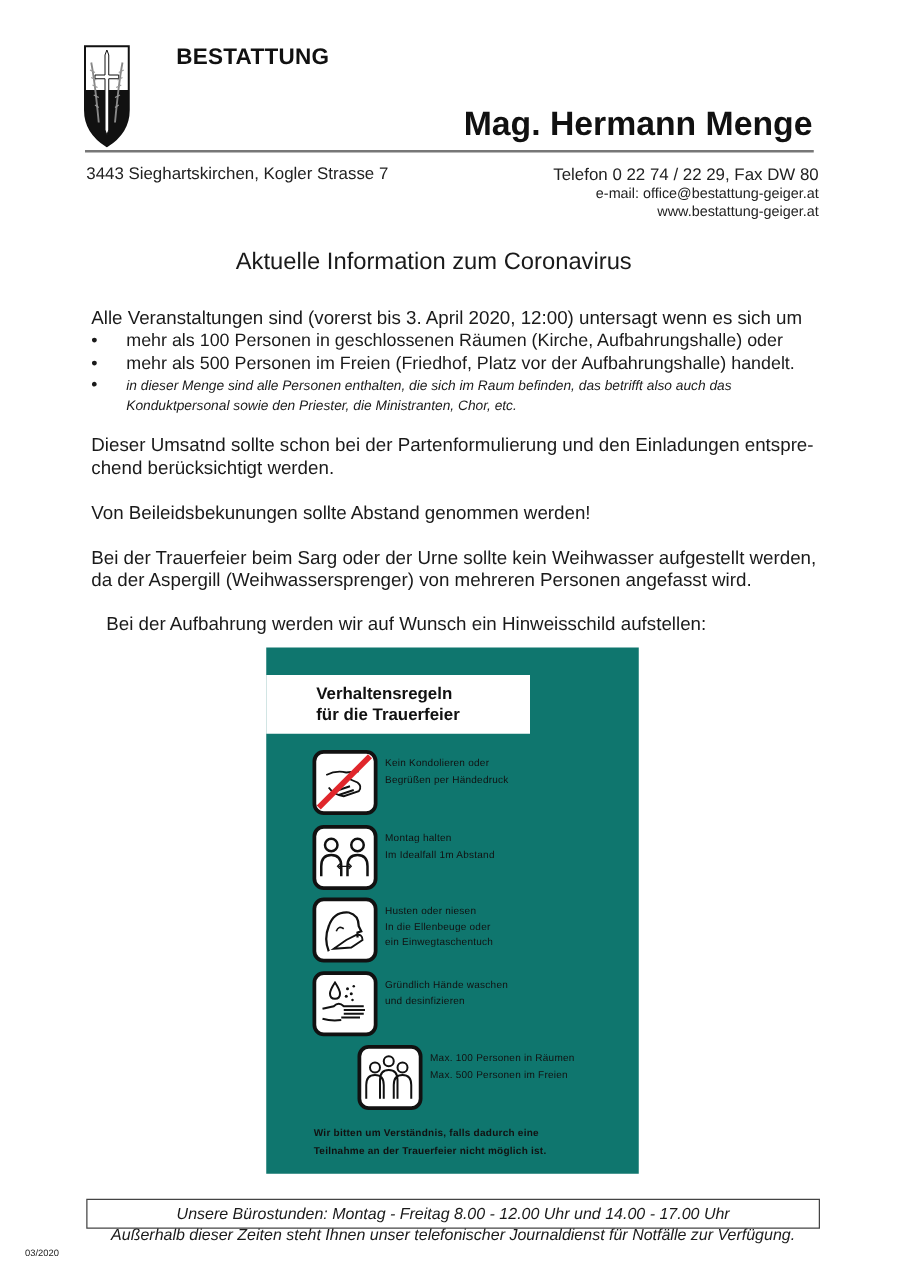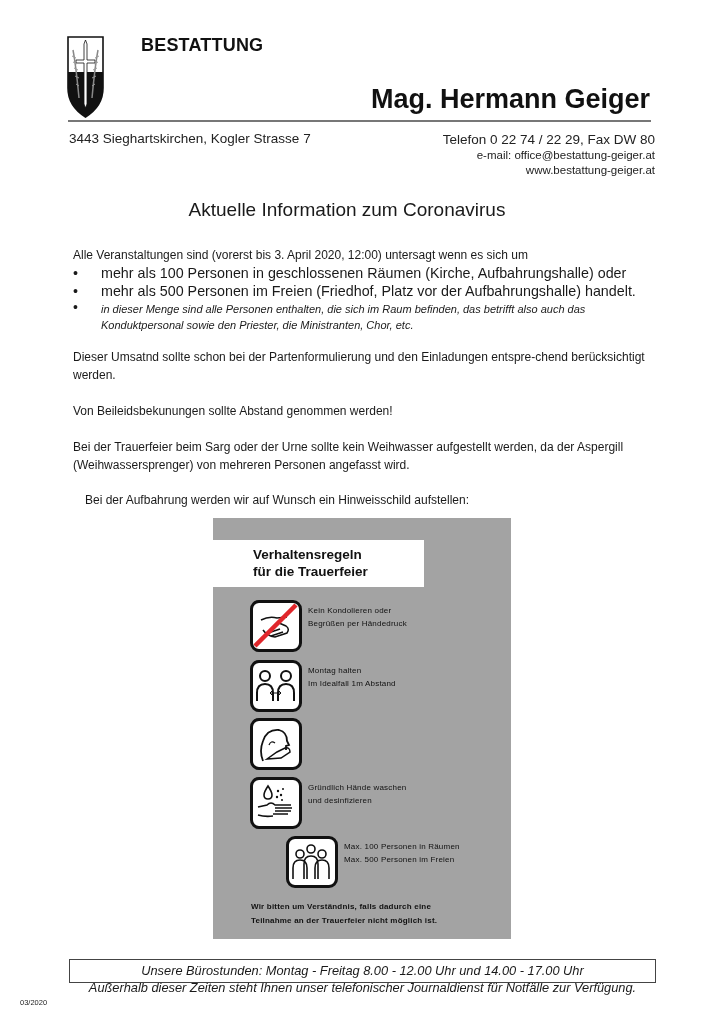--- a/index.html
+++ b/index.html
@@ -11,33 +11,33 @@
   .brand-big { position: absolute; right: 74px; top: 84px; font-size: 27px; font-weight: bold; color: #111; white-space: nowrap; }
   .header-rule { position: absolute; left: 68px; top: 120px; width: 583px; height: 2px; background: #777; }
 
   .address { position: absolute; left: 69px; top: 131px; font-size: 13.5px; color: #222; }
   .contact { position: absolute; right: 69px; top: 132px; text-align: right; color: #222; }
   .contact .phone { font-size: 13.5px; line-height: 16px; }
   .contact .small { font-size: 11.5px; line-height: 15px; }
 
   .doc-title { position: absolute; left: 0; width: 694px; top: 199px; text-align: center; font-size: 19px; color: #1a1a1a; }
 
-  .body-text { position: absolute; left: 73px; width: 590px; font-size: 12px; line-height: 18px; color: #1a1a1a; }
+  .body-text { position: absolute; left: 73px; width: 590px; font-size: 15px; line-height: 18px; color: #1a1a1a; }
   .intro { top: 246px; }
   .bullets { position: absolute; left: 73px; top: 264px; width: 590px; list-style: none; }
   .bullets li { position: relative; padding-left: 28px; font-size: 14.3px; line-height: 18px; }
   .bullets li .dot { position: absolute; left: 0; top: 0; }
   .bullets li.note { font-size: 11px; line-height: 16px; font-style: italic; padding-top: 1px; }
   .bullets li.note .dot { font-style: normal; font-size: 14px; top: -1px; }
   .p1 { top: 348px; }
   .p2 { top: 402px; }
   .p3 { top: 438px; }
   .p4 { top: 491px; margin-left: 12px; }
 
-  .poster { position: absolute; left: 213px; top: 518px; width: 298px; height: 421px; background: #a3a3a3; }
+  .poster { position: absolute; left: 213px; top: 518px; width: 298px; height: 421px; background: #0f766e; }
   .poster-title { position: absolute; left: 0; top: 22px; width: 211px; height: 47px; background: #ffffff; padding: 6px 0 0 40px; font-size: 13.5px; font-weight: bold; line-height: 17px; color: #111; }
   .rule-row { position: absolute; left: 37px; width: 255px; height: 52px; }
   .rule-icon { position: absolute; left: 0; top: 0; width: 52px; height: 52px; background: #fff; border: 3.5px solid #111; border-radius: 9px; overflow: hidden; }
   .rule-icon svg { position: absolute; left: 0; top: 0; width: 45px; height: 45px; }
   .rule-text { position: absolute; left: 58px; top: 5px; font-size: 8px; font-weight: normal; line-height: 12.5px; color: #111; letter-spacing: 0.2px; }
   .poster-footer { position: absolute; left: 38px; top: 382px; font-size: 8px; font-weight: bold; line-height: 14px; color: #111; letter-spacing: 0.2px; }
 
   .hours-box { position: absolute; left: 69px; top: 959px; width: 587px; height: 24px; border: 1.5px solid #444; text-align: center; font-style: italic; font-size: 12.8px; line-height: 17px; padding-top: 2px; color: #1a1a1a; }
   .doc-date { position: absolute; left: 20px; top: 998px; font-size: 7.5px; color: #222; }
 </style>
@@ -51,21 +51,21 @@
   <path d="M1 1 H36 V52 Q36 70 18.5 81 Q1 70 1 52 Z" fill="#ffffff" stroke="#111" stroke-width="1.6"></path>
   <path d="M1 36 H36 V52 Q36 70 18.5 81 Q1 70 1 52 Z" fill="#111"></path>
   <path d="M17 8 L18.5 4 L20 8 L20 24 L28 24 L28 27 L20 27 L20 68 L18.5 72 L17 68 L17 27 L9 27 L9 24 L17 24 Z" fill="#fff" stroke="#111" stroke-width="0.8"></path>
   <path d="M6 14 Q9 30 12 62" stroke="#888" stroke-width="1.5" fill="none"></path>
   <path d="M31 14 Q28 30 25 62" stroke="#888" stroke-width="1.5" fill="none"></path>
   <path d="M5 20 L9 22 M6 26 L10 28 M7 32 L11 34 M8 40 L12 42 M9 48 L12 50" stroke="#999" stroke-width="1" fill="none"></path>
   <path d="M32 20 L28 22 M31 26 L27 28 M30 32 L26 34 M29 40 L25 42 M28 48 L25 50" stroke="#999" stroke-width="1" fill="none"></path>
 </svg>
 
 <div class="brand-small">BESTATTUNG</div>
-<div class="brand-big">Mag. Hermann Geiger</div>
+<div class="brand-big">Mag. Hermann Menge</div>
 <div class="header-rule"></div>
 
 <div class="address">3443 Sieghartskirchen, Kogler Strasse 7</div>
 <div class="contact">
   <div class="phone">Telefon 0 22 74 / 22 29, Fax DW 80</div>
   <div class="small">e-mail: office@bestattung-geiger.at</div>
   <div class="small">www.bestattung-geiger.at</div>
 </div>
 
 <div class="doc-title">Aktuelle Information zum Coronavirus</div>
@@ -117,20 +117,25 @@
   </div>
 
   <div class="rule-row" style="top:200px;">
     <div class="rule-icon">
       <svg viewBox="0 0 45 45">
         <path d="M10 40 Q6 30 10 20 Q14 8 26 9 Q34 11 34 20 L36 24 L33 25 L33 29" stroke="#111" stroke-width="1.8" fill="none"></path>
         <path d="M14 38 L24 31 L32 27 Q37 26 37 31 L28 37 Z" stroke="#111" stroke-width="1.5" fill="none"></path>
         <path d="M16 24 Q18 19 22 22" stroke="#111" stroke-width="1.3" fill="none"></path>
       </svg>
     </div>
+    <div class="rule-text">
+      <div>Husten oder niesen</div>
+      <div>In die Ellenbeuge oder</div>
+      <div>ein Einwegtaschentuch</div>
+    </div>
   </div>
 
   <div class="rule-row" style="top:259px;">
     <div class="rule-icon">
       <svg viewBox="0 0 45 45">
         <path d="M15 6 Q11 12 11 15 Q11 19 15 19 Q19 19 19 15 Q19 12 15 6 Z" stroke="#111" stroke-width="1.6" fill="none"></path>
         <circle cx="25" cy="11" r="1.2" fill="#111"></circle>
           <circle cx="28" cy="15" r="1.2" fill="#111"></circle>
           <circle cx="24" cy="17" r="1.2" fill="#111"></circle>
           <circle cx="30" cy="9" r="1" fill="#111"></circle>

